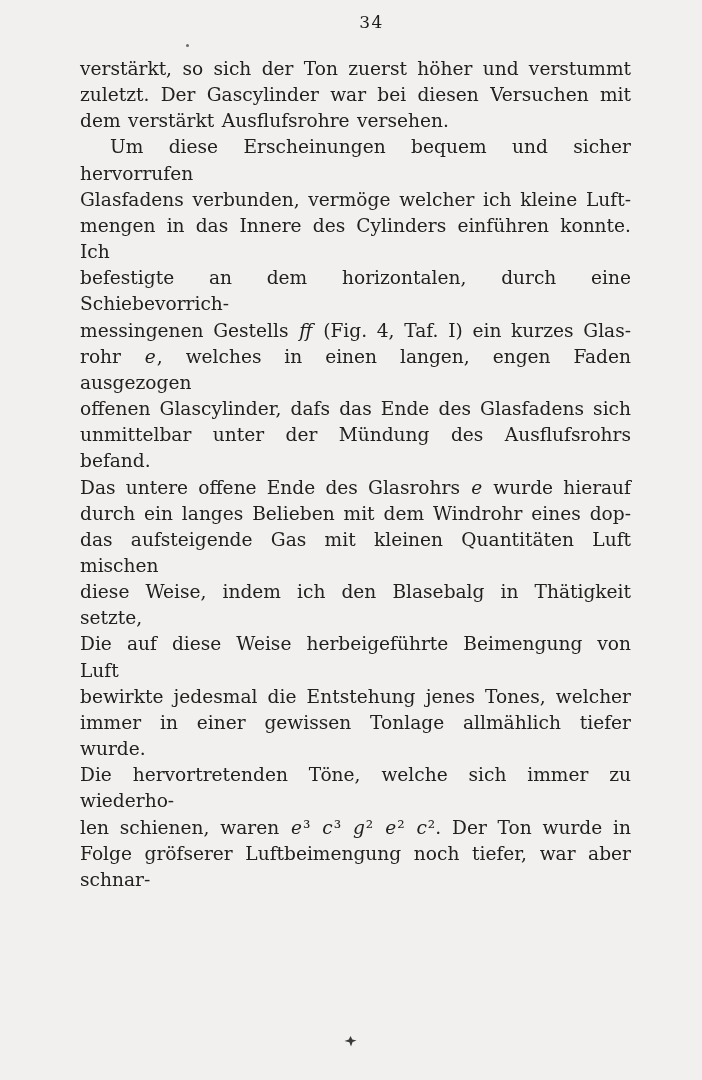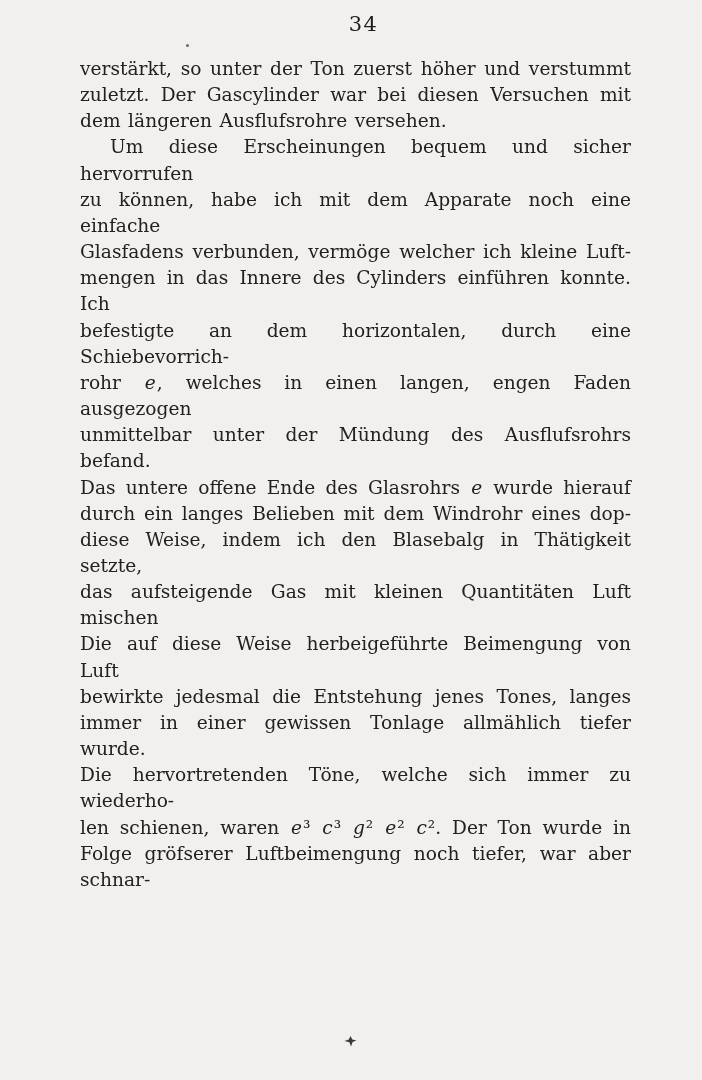--- a/index.html
+++ b/index.html
@@ -15,24 +15,24 @@
     font-family: "DejaVu Serif", "Liberation Serif", serif;
     color: #222120;
   }
   .page {
     position: absolute;
     inset: 0;
   }
   .page-number {
     position: absolute;
     top: 12px;
-    left: 88px;
+    left: 96px;
     width: 551px;
     text-align: center;
-    font-size: 21px;
+    font-size: 17px;
     letter-spacing: 1.5px;
     color: #1d1d1c;
   }
   .text-block {
     position: absolute;
     top: 56px;
     left: 80px;
     width: 551px;
     font-size: 18.6px;
     line-height: 26.15px;
@@ -75,36 +75,37 @@
 </head>
 <body style="background: rgb(241, 240, 238); color: rgb(34, 33, 32);">
 
 <div class="page">
 
   <div class="page-number">34</div>
 
   <span class="ink-speck speck-top"></span>
 
   <div class="text-block">
-      <div class="line">verstärkt, so unter der Ton zuerst höher und verstummt</div>
+      <div class="line">verstärkt, so sich der Ton zuerst höher und verstummt</div>
       <div class="line">zuletzt.  Der Gascylinder war bei diesen Versuchen mit</div>
-      <div class="line para-end">dem längeren Ausflufsrohre versehen.</div>
+      <div class="line para-end">dem verstärkt Ausflufsrohre versehen.</div>
       <div class="line indent">Um diese Erscheinungen bequem und sicher hervorrufen</div>
-      <div class="line">zu können, habe ich mit dem Apparate noch eine einfache</div>
       <div class="line">Glasfadens verbunden, vermöge welcher ich kleine Luft-</div>
       <div class="line">mengen in das Innere des Cylinders einführen konnte.  Ich</div>
       <div class="line">befestigte an dem horizontalen, durch eine Schiebevorrich-</div>
+      <div class="line">messingenen Gestells <i>ff</i> (Fig. 4, Taf. I) ein kurzes Glas-</div>
       <div class="line">rohr <i>e</i>, welches in einen langen, engen Faden ausgezogen</div>
+      <div class="line">offenen Glascylinder, dafs das Ende des Glasfadens sich</div>
       <div class="line">unmittelbar unter der Mündung des Ausflufsrohrs befand.</div>
       <div class="line">Das untere offene Ende des Glasrohrs <i>e</i> wurde hierauf</div>
       <div class="line">durch ein langes Belieben mit dem Windrohr eines dop-</div>
+      <div class="line">das aufsteigende Gas mit kleinen Quantitäten Luft mischen</div>
       <div class="line">diese Weise, indem ich den Blasebalg in Thätigkeit setzte,</div>
-      <div class="line">das aufsteigende Gas mit kleinen Quantitäten Luft mischen</div>
       <div class="line">Die auf diese Weise herbeigeführte Beimengung von Luft</div>
-      <div class="line">bewirkte jedesmal die Entstehung jenes Tones, langes</div>
+      <div class="line">bewirkte jedesmal die Entstehung jenes Tones, welcher</div>
       <div class="line">immer in einer gewissen Tonlage allmählich tiefer wurde.</div>
       <div class="line">Die hervortretenden Töne, welche sich immer zu wiederho-</div>
       <div class="line">len schienen, waren <i>e</i>³ <i>c</i>³ <i>g</i>² <i>e</i>² <i>c</i>².  Der Ton wurde in</div>
       <div class="line">Folge gröfserer Luftbeimengung noch tiefer, war aber schnar-</div>
     </div>
 
   <span class="printers-mark">
     <svg width="13" height="11" viewBox="0 0 13 11">
       <path d="M6.5 0 L8.3 3.4 L12.5 4.6 L8.6 6.1 L7 10.5 L5.4 6.3 L0.5 5 L4.8 3.6 Z" fill="#3a3a38"></path>
     </svg>

